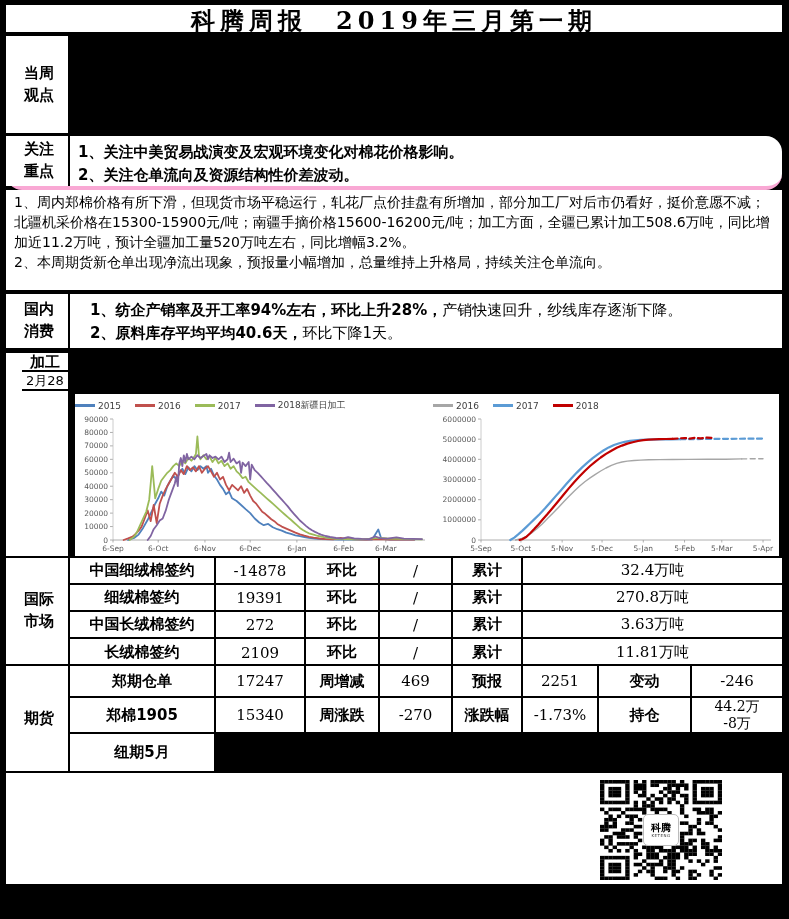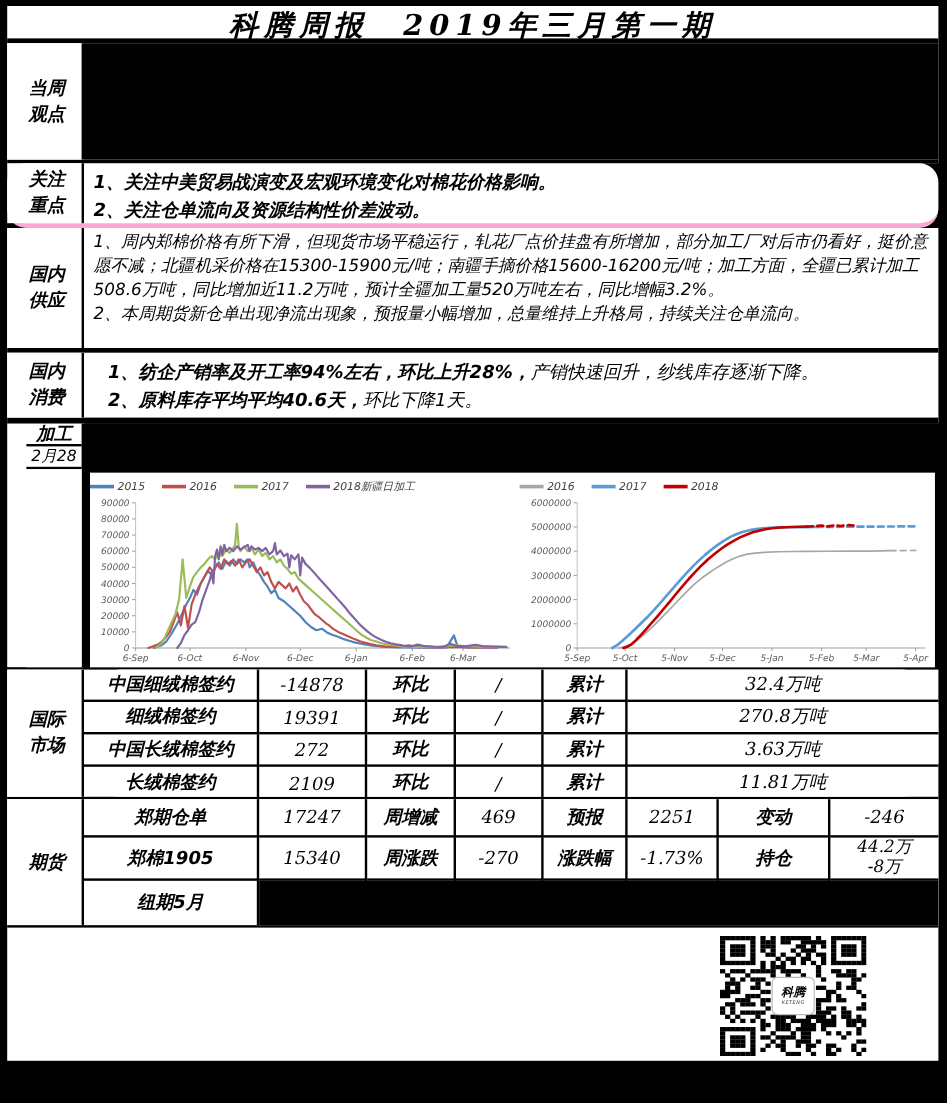--- a/index.html
+++ b/index.html
@@ -1,18 +1,18 @@
 <!DOCTYPE html>
 <html><head>
 <meta charset="utf-8">
 <style>
   *{margin:0;padding:0;box-sizing:border-box;}
   html,body{width:789px;height:919px;overflow:hidden;}
   body{background:#000;font-family:"DejaVu Sans",sans-serif;color:#000;}
-  .page{position:relative;width:789px;height:919px;background:#000;font-style:italic;}
+  .page{position:relative;width:789px;height:919px;background:#000;}
   .content{position:absolute;left:6px;top:5px;width:776px;}
   .title{height:31px;background:#fff;border-bottom:4px solid #000;text-align:center;
          font-family:"DejaVu Serif",serif;font-weight:bold;font-size:24px;line-height:31px;letter-spacing:5px;}
   .section{display:flex;background:#fff;}
   .label-cell{width:64px;border-right:2px solid #000;display:flex;align-items:center;justify-content:center;
               text-align:right;font-weight:bold;font-size:15px;background:#fff;flex:none;}
   .label-cell .lbl{width:34px;line-height:1.45;word-break:break-all;}
   .sec-viewpoint{height:100px;border-bottom:3px solid #000;}
   .redacted{flex:1;background:#000;}
   .sec-focus{height:54px;border-bottom:4px solid #f9a8d4;border-radius:16px;}
@@ -30,21 +30,21 @@
   .proc-right{flex:1;background:#000;position:relative;}
   .chart-panel{position:absolute;left:5px;top:41px;width:704px;height:162px;background:#fff;display:flex;}
   .chart{height:162px;display:flex;flex-direction:column;background:#fff;}
   .chart-left{width:358px;}
   .chart-right{width:346px;}
   .legend{display:flex;align-items:center;gap:14px;height:17px;margin-top:3px;flex:none;}
   .legend-item{display:flex;align-items:center;gap:3px;font-size:9px;color:#404040;}
   .legend-line{width:20px;height:2.5px;flex:none;}
   .sec-intl{height:108px;border-bottom:2px solid #000;}
   .grid{flex:1;display:grid;background:#fff;}
-  .grid-intl{grid-template-columns:146px 90px 74px 73px 70px 1fr;grid-auto-rows:27px;border-radius:30px;}
+  .grid-intl{grid-template-columns:146px 90px 74px 73px 70px 1fr;grid-auto-rows:27px;}
   .grid-fut{grid-template-columns:146px 90px 74px 73px 70px 76px 93px 1fr;grid-template-rows:32px 36px 37px;}
   .cell{display:flex;align-items:center;justify-content:center;text-align:center;
         border-right:2px solid #000;border-bottom:2px solid #000;font-size:15px;}
   .cell.last-col{border-right:none;}
   .cell.last-row{border-bottom:none;}
   .cell.name{font-weight:bold;}
   .cell.val{font-family:"DejaVu Serif",serif;}
   .cell.black{background:#000;border-right:none;}
   .cell.two-line{white-space:pre-line;font-size:14px;line-height:1.25;}
   .sec-futures{height:105px;}
@@ -76,23 +76,20 @@
       <div class="label-cell">
           <span class="lbl">关注重点</span>
         </div>
       <div class="body">
         <div>1、关注中美贸易战演变及宏观环境变化对棉花价格影响。</div>
         <div>2、关注仓单流向及资源结构性价差波动。</div>
       </div>
     </div>
 
     <div class="section sec-supply">
-      <div class="label-cell">
-          <span class="lbl">国内供应</span>
-        </div>
       <div class="body">
         <div>1、周内郑棉价格有所下滑，但现货市场平稳运行，轧花厂点价挂盘有所增加，部分加工厂对后市仍看好，挺价意愿不减；北疆机采价格在15300-15900元/吨；南疆手摘价格15600-16200元/吨；加工方面，全疆已累计加工508.6万吨，同比增加近11.2万吨，预计全疆加工量520万吨左右，同比增幅3.2%。</div>
         <div>2、本周期货新仓单出现净流出现象，预报量小幅增加，总量维持上升格局，持续关注仓单流向。</div>
       </div>
     </div>
 
     <div class="section sec-consume">
       <div class="label-cell">
           <span class="lbl">国内消费</span>
         </div>

